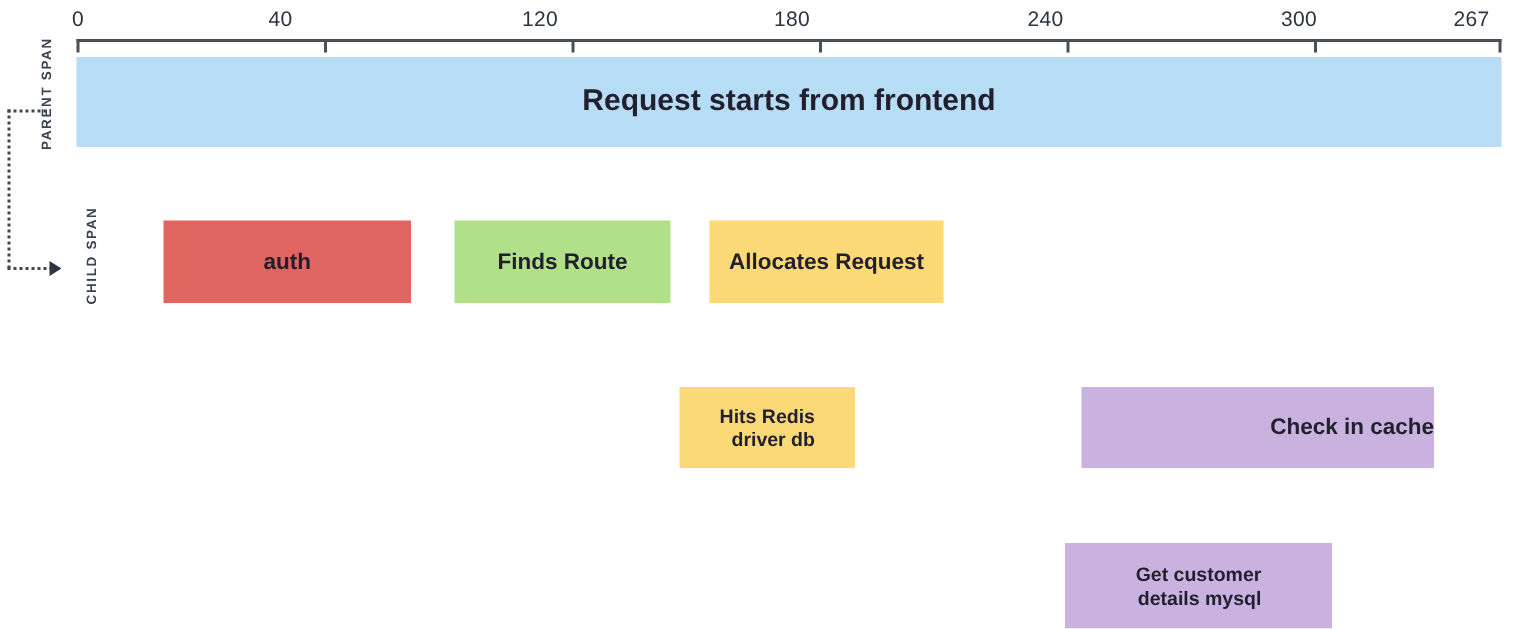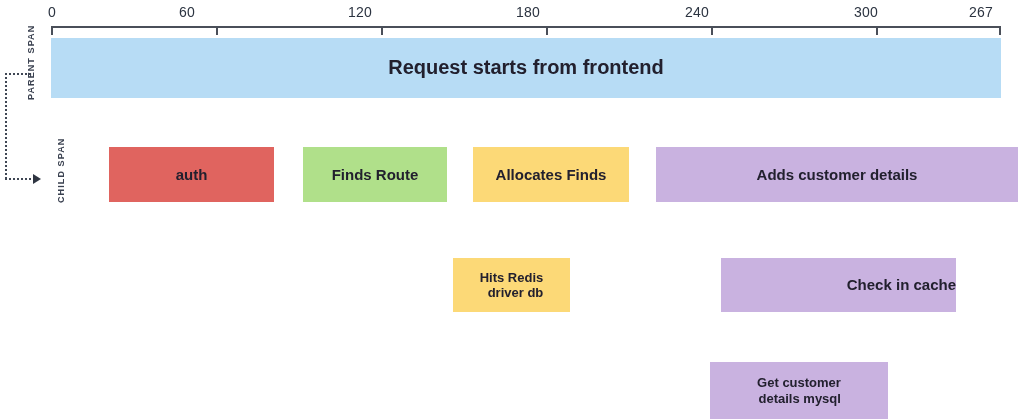--- a/index.html
+++ b/index.html
@@ -94,21 +94,21 @@
 
     <div class="axis-tick" style="left:51px;top:26px;"></div>
     <div class="axis-tick" style="left:216px;top:26px;"></div>
     <div class="axis-tick" style="left:381px;top:26px;"></div>
     <div class="axis-tick" style="left:546px;top:26px;"></div>
     <div class="axis-tick" style="left:711px;top:26px;"></div>
     <div class="axis-tick" style="left:876px;top:26px;"></div>
     <div class="axis-tick" style="left:999px;top:26px;"></div>
 
     <div class="axis-label" style="left:52px;top:4px;">0</div>
-    <div class="axis-label" style="left:187px;top:4px;">60</div>
+    <div class="axis-label" style="left:187px;top:4px;">40</div>
     <div class="axis-label" style="left:360px;top:4px;">120</div>
     <div class="axis-label" style="left:528px;top:4px;">180</div>
     <div class="axis-label" style="left:697px;top:4px;">240</div>
     <div class="axis-label" style="left:866px;top:4px;">300</div>
     <div class="axis-label" style="left:981px;top:4px;">267</div>
     <div class="axis-label units" style="left:995px;top:5px;font-size:12px;">ms</div>
   </div>
 
   <div class="bracket" style="left:0px;top:60px;width:50px;height:130px;">
     <div class="v" style="left:5px;top:13px;height:106px;"></div>
@@ -126,26 +126,23 @@
 
   <div class="span child" style="left:69px;top:147px;width:165px;height:55px;background:#e0645f;">
     <span class="span-text">auth</span>
   </div>
 
   <div class="span child" style="left:263px;top:147px;width:144px;height:55px;background:#b0e08a;">
     <span class="span-text">Finds Route</span>
   </div>
 
   <div class="span child" style="left:433px;top:147px;width:156px;height:55px;background:#fcd977;">
-    <span class="span-text">Allocates Finds</span>
+    <span class="span-text">Allocates Request</span>
   </div>
 
-  <div class="span child" style="left:616px;top:147px;width:362px;height:55px;background:#c9b2e0;">
-    <span class="span-text">Adds customer details</span>
-  </div>
 
   <div class="span small" style="left:453px;top:258px;width:117px;height:54px;background:#fcd977;">
     <span class="span-text">Hits Redis
 driver db</span>
   </div>
 
   <div class="span child" style="left:681px;top:258px;width:235px;height:54px;background:#c9b2e0;justify-content:flex-end;">
     <span class="span-text">Check in cache</span>
   </div>
 

